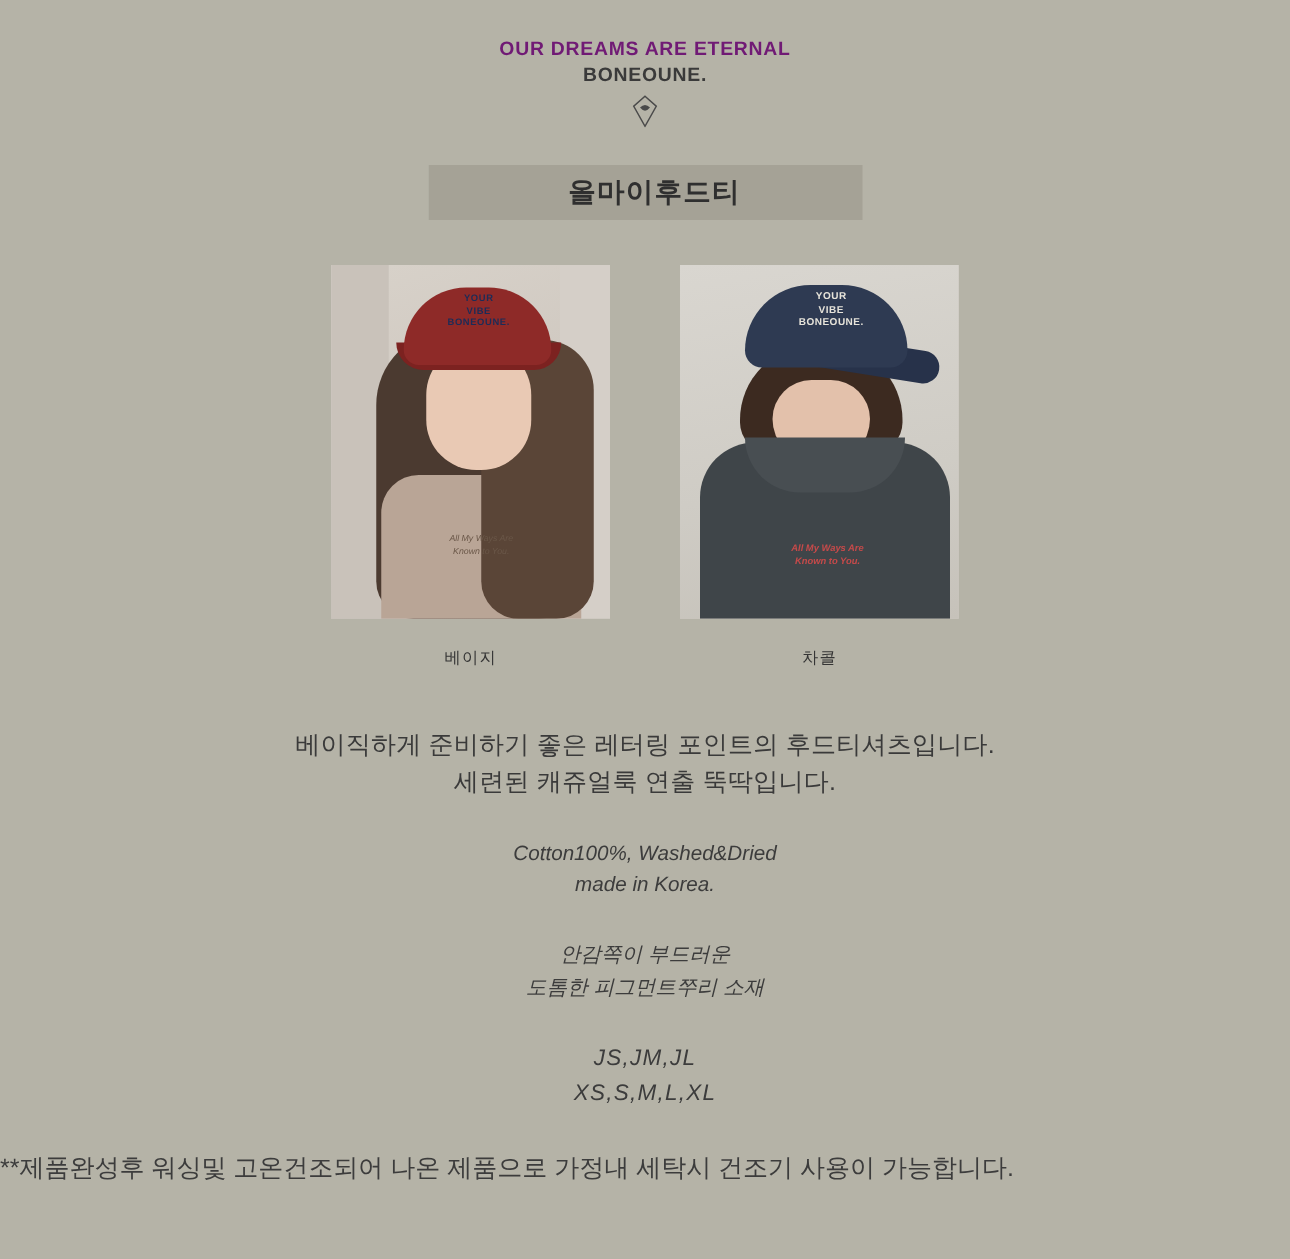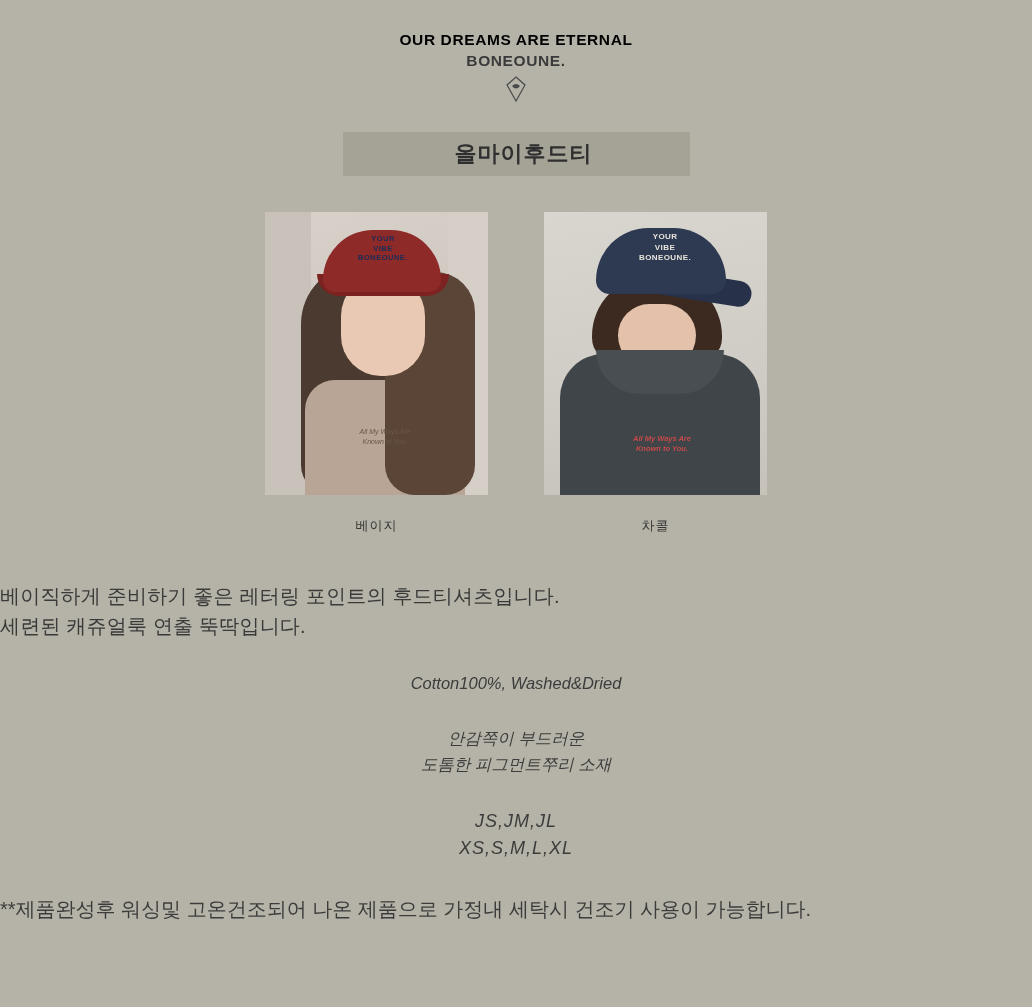--- a/index.html
+++ b/index.html
@@ -22,21 +22,21 @@
 
   
   .brand {
     text-align: center;
     padding-top: 30px;
   }
   .brand-line1 {
     font-size: 15.5px;
     font-weight: bold;
     letter-spacing: 0.6px;
-    color: #000000;
+    color: #701a75;
     line-height: 1.35;
   }
   .brand-line2 {
     font-size: 15.5px;
     font-weight: bold;
     letter-spacing: 0.6px;
     color: #3a3a3a;
     line-height: 1.35;
   }
   .brand-mark {
@@ -226,20 +226,21 @@
     font-size: 7.5px;
     color: #c64a4a;
     line-height: 1.4;
     font-style: italic;
     font-weight: bold;
   }
 
   
   .desc {
     margin-top: 46px;
+    text-align: center;
   }
   .desc-main {
     font-size: 20px;
     line-height: 1.5;
     color: #3a3a3a;
     letter-spacing: 0.2px;
   }
   .block {
     margin-top: 30px;
     text-align: center;
@@ -329,20 +330,21 @@
 
   </div>
 
   <div class="desc">
     <div class="desc-main">베이직하게 준비하기 좋은 레터링 포인트의 후드티셔츠입니다.</div>
     <div class="desc-main">세련된 캐쥬얼룩 연출 뚝딱입니다.</div>
   </div>
 
   <div class="block">
     <span class="ln">Cotton100%, Washed&amp;Dried</span>
+    <span class="ln">made in Korea.</span>
   </div>
 
   <div class="block">
     <span class="ln">안감쪽이 부드러운</span>
     <span class="ln">도톰한 피그먼트쭈리 소재</span>
   </div>
 
   <div class="block sizes">
     <span class="ln">JS,JM,JL</span>
     <span class="ln">XS,S,M,L,XL</span>

